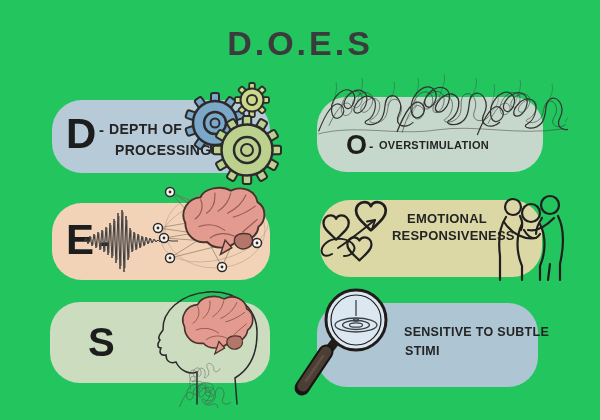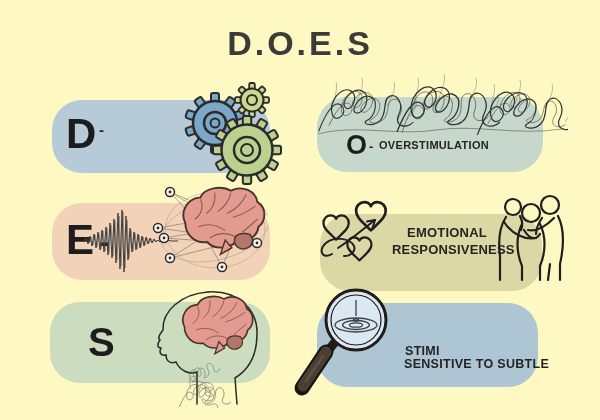--- a/index.html
+++ b/index.html
@@ -1,28 +1,28 @@
 <!DOCTYPE html>
 <html style="--ink: #3b3b3b; --box-d-bg: #b6cad8; --box-o-bg: #c6d8cb; --box-e-bg: #f2d3b8; --box-er-bg: #dcd8a6; --box-s-bg: #ccdcbf; --box-ss-bg: #aec6d3; --gear-blue: #7ba7c9; --gear-small-green: #ccd98b; --gear-large-green: #bdd18f; --brain-pink: #e39b90; --brain-dark: #b4756a; --lens-blue: #dce8f1; --handle-brown: #4d3e35;"><head>
 <meta charset="utf-8">
 <style>
   html,body{margin:0;padding:0;background:#ffffff;}
   .canvas{
-    position:relative;width:600px;height:420px;background:#fef9c3;overflow:hidden;
+    position:relative;width:600px;height:420px;background:#22c55e;overflow:hidden;
     font-family:"Liberation Sans","DejaVu Sans",sans-serif;color:#2e2e2e;
   }
   .title{
     position:absolute;left:0;top:24px;width:100%;text-align:center;
     font-size:34px;font-weight:800;letter-spacing:3px;color:var(--ink,#3b3b3b);
   }
   .box{position:absolute;border-radius:30px;z-index:1;}
   .box-d {left:52px;top:100px;width:218px;height:73px;background:var(--box-d-bg,#b6cad8);}
   .box-o {left:317px;top:97px;width:226px;height:75px;background:var(--box-o-bg,#c6d8cb);}
   .box-e {left:52px;top:203px;width:218px;height:77px;background:var(--box-e-bg,#f2d3b8);}
-  .box-er{left:320px;top:200px;width:222px;height:77px;background:var(--box-er-bg,#dcd8a6);margin-top:14px;}
+  .box-er{left:320px;top:200px;width:222px;height:77px;background:var(--box-er-bg,#dcd8a6);}
   .box-s {left:50px;top:302px;width:220px;height:81px;background:var(--box-s-bg,#ccdcbf);}
   .box-ss{left:317px;top:303px;width:221px;height:84px;background:var(--box-ss-bg,#aec6d3);}
   .letter{position:absolute;font-weight:800;color:#1d1d1d;line-height:1;}
   .lbl{position:absolute;font-weight:700;font-size:13px;letter-spacing:.3px;color:#242424;white-space:nowrap;line-height:1;}
   
   .box-d .letter{left:14px;top:13px;font-size:42px;}
   .box-d .sep{left:47px;top:22px;font-size:15px;font-weight:700;}
   .box-d .l1{left:57px;top:22px;font-size:14px;}
   .box-d .l2{left:63px;top:43px;font-size:14px;}
   
@@ -31,21 +31,21 @@
   .box-o .l1{left:62px;top:43px;font-size:11px;}
   
   .box-e .letter{left:14px;top:16px;font-size:42px;}
   .box-e .sep{left:48px;top:24px;font-size:30px;font-weight:800;color:#1d1d1d;position:absolute;line-height:1;}
   
   .box-er .txt{position:absolute;left:72px;right:40px;top:10px;text-align:center;
     font-weight:700;font-size:13px;letter-spacing:.2px;color:#242424;line-height:17px;}
   
   .box-s .letter{left:38px;top:20px;font-size:40px;}
   
-  .box-ss .l1{left:87px;top:23px;font-size:12.5px;margin-top:32px;}
+  .box-ss .l1{left:87px;top:23px;font-size:12.5px;}
   .box-ss .l2{left:88px;top:42px;font-size:12.5px;}
   .icon{position:absolute;z-index:2;}
   svg{display:block;}
 </style>
 </head>
 <body>
 
 <div class="canvas">
 
   <svg width="0" height="0" style="position:absolute" aria-hidden="true">
@@ -60,20 +60,22 @@
         <path fill="#b4756a" stroke="#4a332c" stroke-width="1.5" d="M66,56 C64,64 72,70 80,66 C86,63 86,56 82,52 C76,50 68,51 66,56 Z"></path>
       </g>
     </defs>
   </svg>
 
   <div class="title">D.O.E.S</div>
 
   <div class="box box-d">
     <span class="letter">D</span>
     <span class="lbl sep">-</span>
+    <span class="lbl l1">DEPTH OF</span>
+    <span class="lbl l2">PROCESSING</span>
   </div>
 
   <svg class="icon" style="left:178px;top:78px" width="112" height="110" viewBox="0 0 112 110">
     <g transform="translate(37,45)" stroke="#2b2b2b">
       <g fill="var(--gear-blue,#7ba7c9)" stroke-width="2">
         <rect x="-4" y="-30" width="8" height="10" rx="2"></rect>
         <rect x="-4" y="-30" width="8" height="10" rx="2" transform="rotate(36)"></rect>
         <rect x="-4" y="-30" width="8" height="10" rx="2" transform="rotate(72)"></rect>
         <rect x="-4" y="-30" width="8" height="10" rx="2" transform="rotate(108)"></rect>
         <rect x="-4" y="-30" width="8" height="10" rx="2" transform="rotate(144)"></rect>

